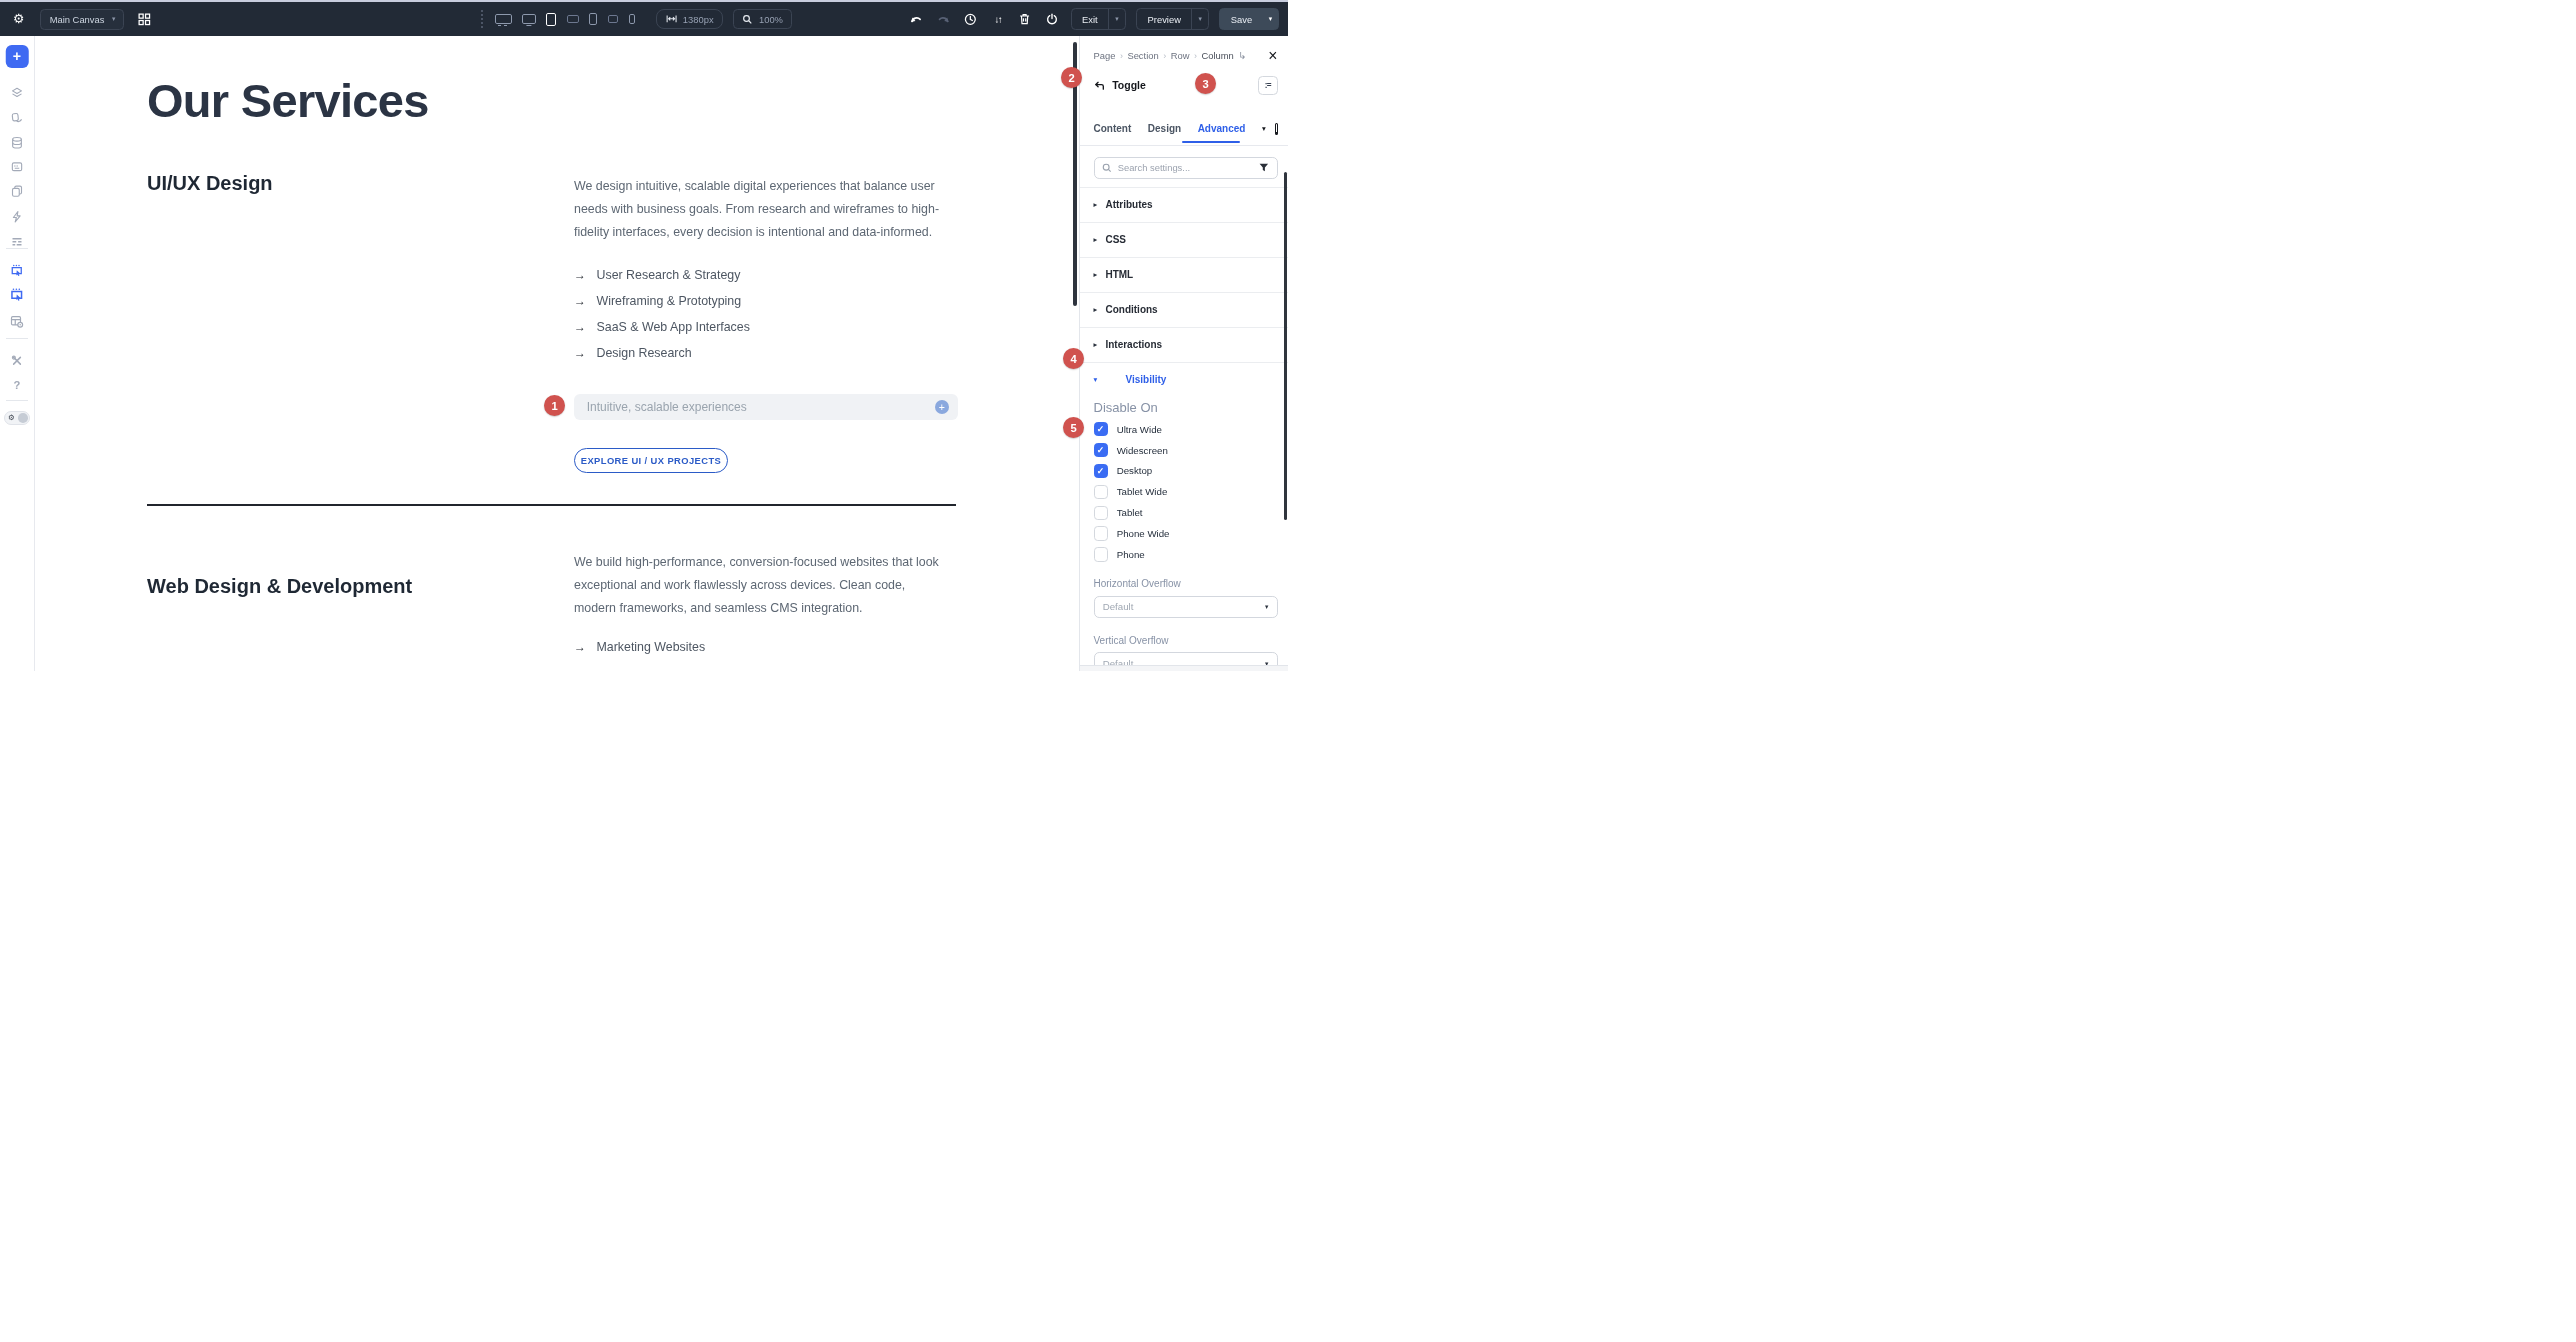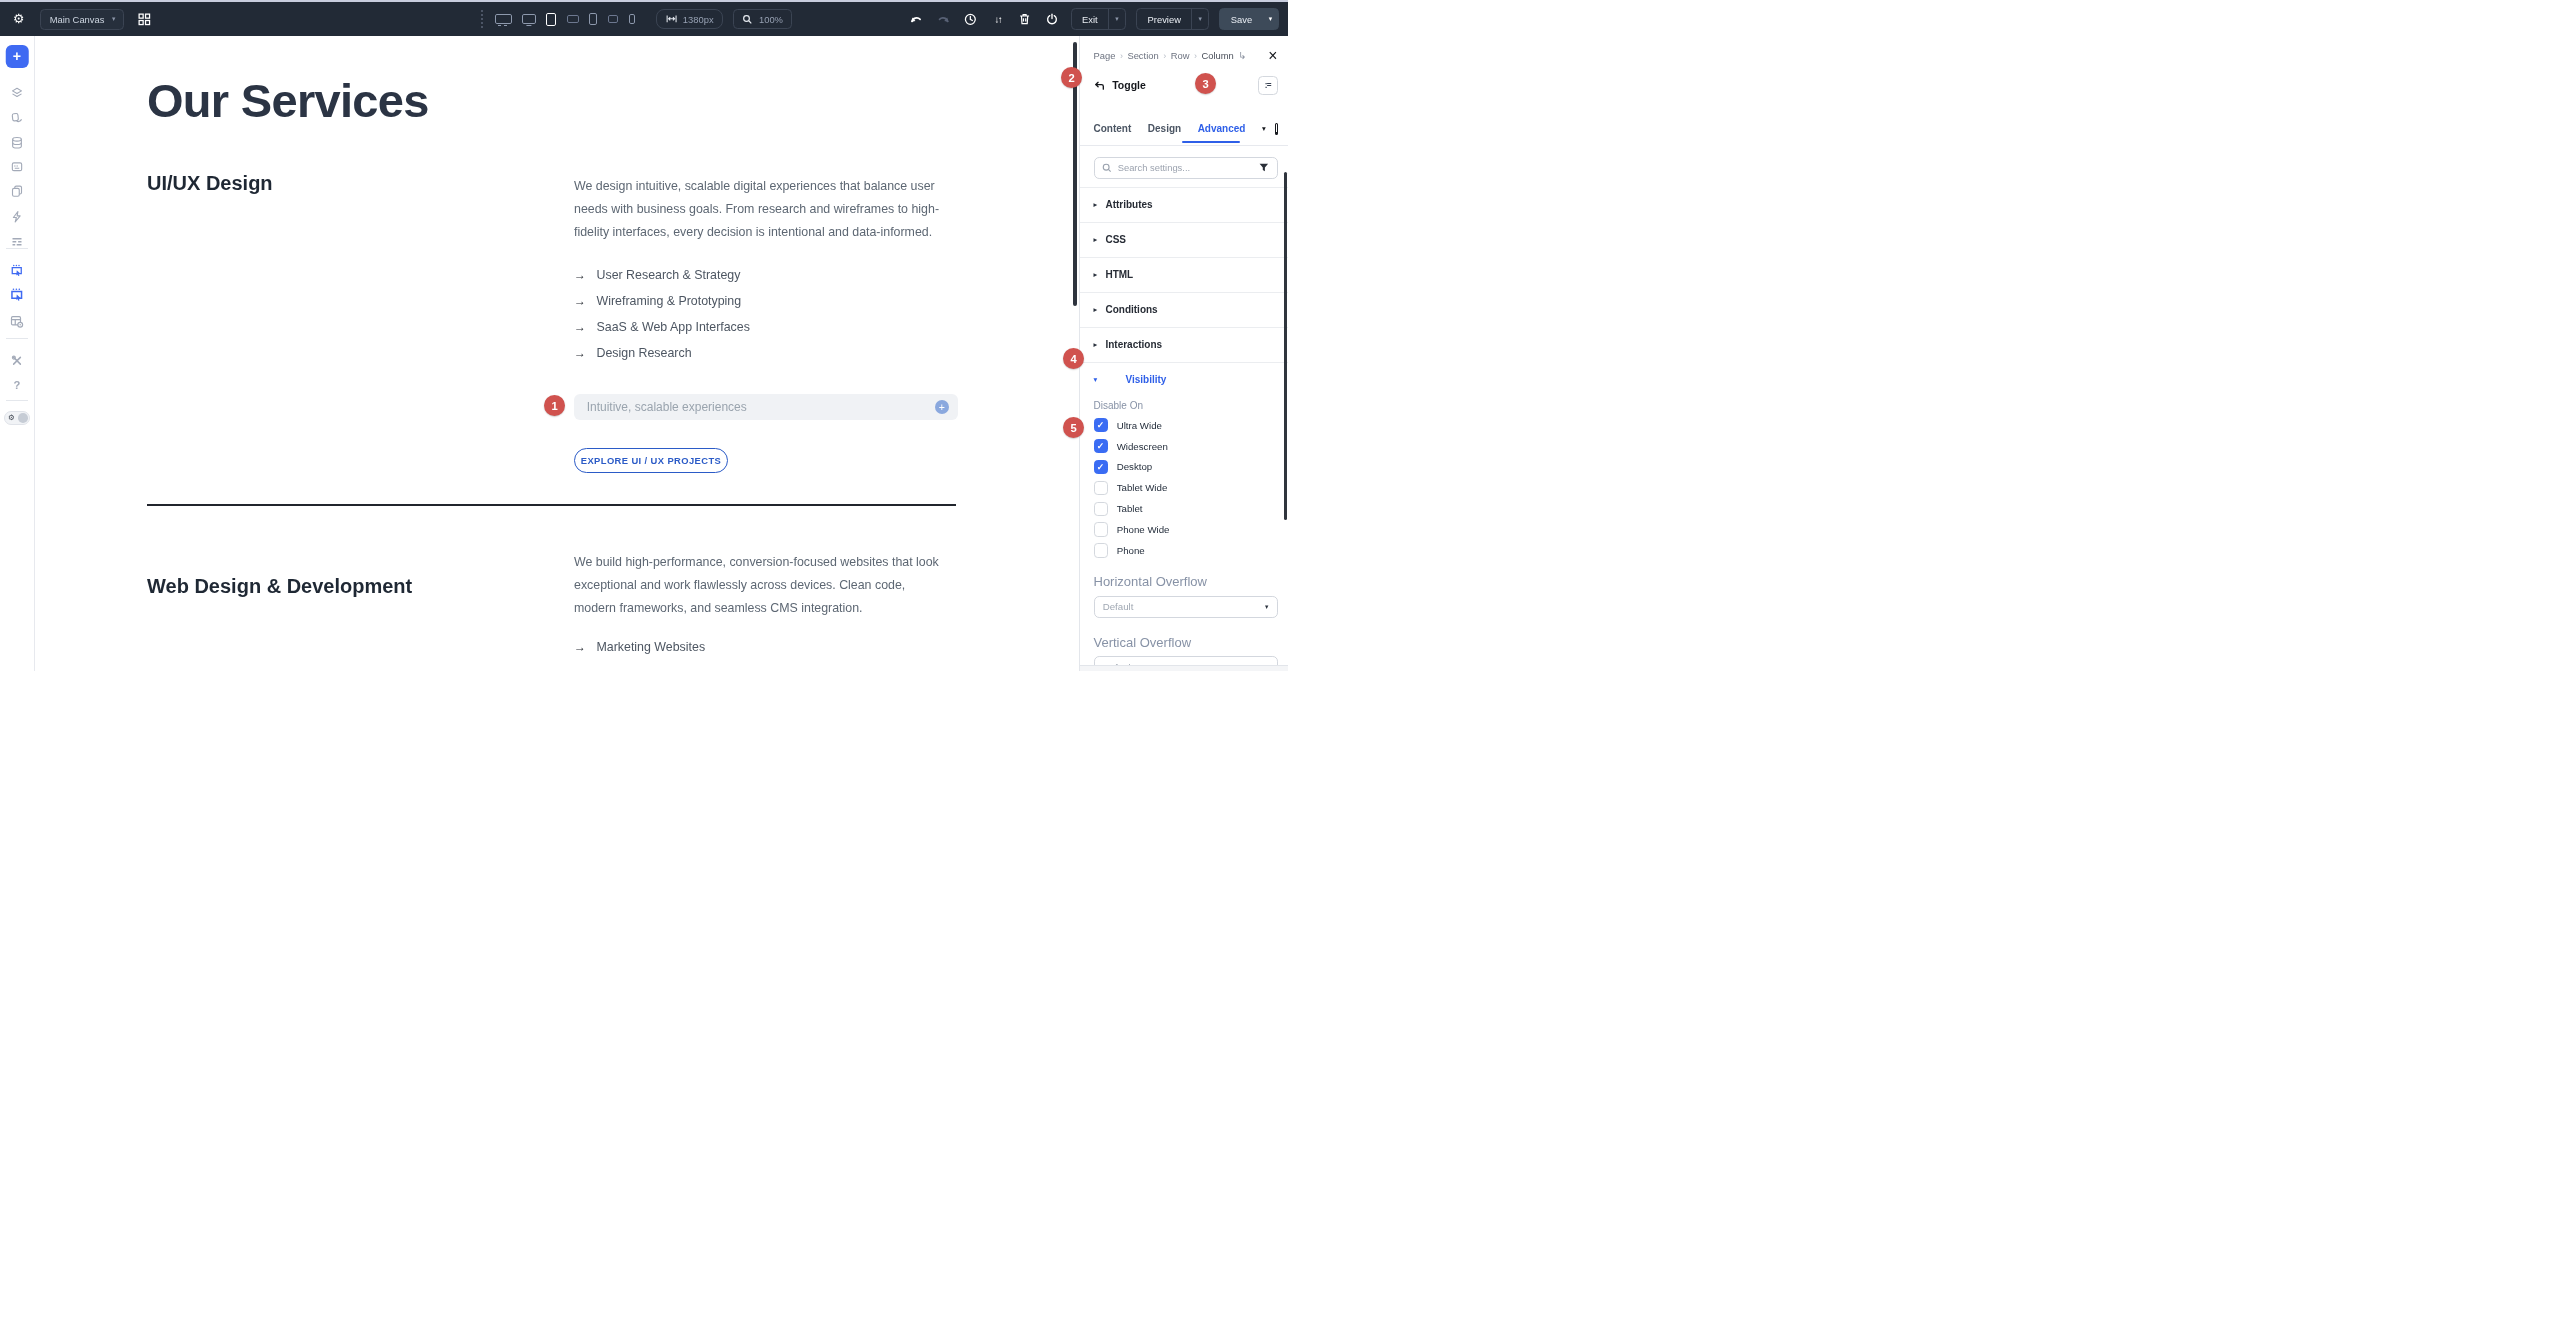--- a/index.html
+++ b/index.html
@@ -83,27 +83,27 @@
   .tab-underline { position:absolute; left:88px; bottom:-4.5px; width:58px; height:2.2px; background:#2e5fe8; border-radius:1.5px; }
   .panel-div { height:0.7px; background:#e7e9ee; margin:6.7px -10.5px 0 -13.5px; }
   .search { margin-top:10.5px; height:22.5px; border:0.7px solid #d3d7de; border-radius:5.2px; display:flex; align-items:center; gap:6px; padding:0 7.5px; color:#9ca3af; }
   .search .sph { font-size:9.4px; flex:1; }
   .acc { margin:7.5px -10.5px 0 -13.5px; }
   .acc-row { height:35px; display:flex; align-items:center; gap:8.2px; padding:0 13.5px; border-top:0.7px solid #ebedf0; cursor:pointer; }
   .acc-row .tri { font-size:7.5px; color:#2b323e; }
   .acc-row .al { font-size:10px; font-weight:600; color:#272c35; }
   .acc-row.open .tri { color:#2e5fe8; }
   .acc-row.open .al { color:#2e5fe8;margin-left:20px; }
-  .sub-label { font-size:10px; color:#8792a6; margin-top:3px; }
+  .sub-label { font-size:13px; color:#8792a6; margin-top:3px; }
   .cb-list { margin-top:7.5px; display:flex; flex-direction:column; gap:6.7px; }
   .cb-row { display:flex; align-items:center; gap:9px; height:14.2px; cursor:pointer; }
   .cb { width:14.2px; height:14.2px; border-radius:3.7px; border:0.7px solid #d4d8de; background:#fff; display:flex; align-items:center; justify-content:center; color:transparent; font-size:9px; font-weight:700; }
   .cb-row.on .cb { background:#3a6cf3; border-color:#3a6cf3; color:#fff; }
   .cb-row .cl { font-size:9.7px; color:#1f2937; }
-  .ov-label { font-size:13px; color:#8792a6; margin-top:16.5px; }
+  .ov-label { font-size:10px; color:#8792a6; margin-top:16.5px; }
   .select { margin-top:6.7px; height:22.5px; border:0.7px solid #d3d7de; border-radius:5.2px; display:flex; align-items:center; justify-content:space-between; padding:0 8.2px; cursor:pointer; }
   .select .sv { font-size:9.7px; color:#a0a8b3; }
   .select .scaret { font-size:6.7px; color:#2b323e; }
   .bottom-clip { position:absolute; left:0; right:0; bottom:0; height:6px; border-top:0.7px solid #e2e5ea; background:#f4f5f7; }
   .panel-scroll { position:absolute; right:1.5px; top:136px; width:3px; height:348px; border-radius:1.5px; background:#30353d; }
 
   
   .badge { position:absolute; width:21px; height:21px; border-radius:50%; background:#d0524e; color:#fff; font-size:11.2px; font-weight:700; display:flex; align-items:center; justify-content:center; box-shadow:0 0.7px 1.5px rgba(0,0,0,.25); z-index:50; }
 
   svg { display:block; }

